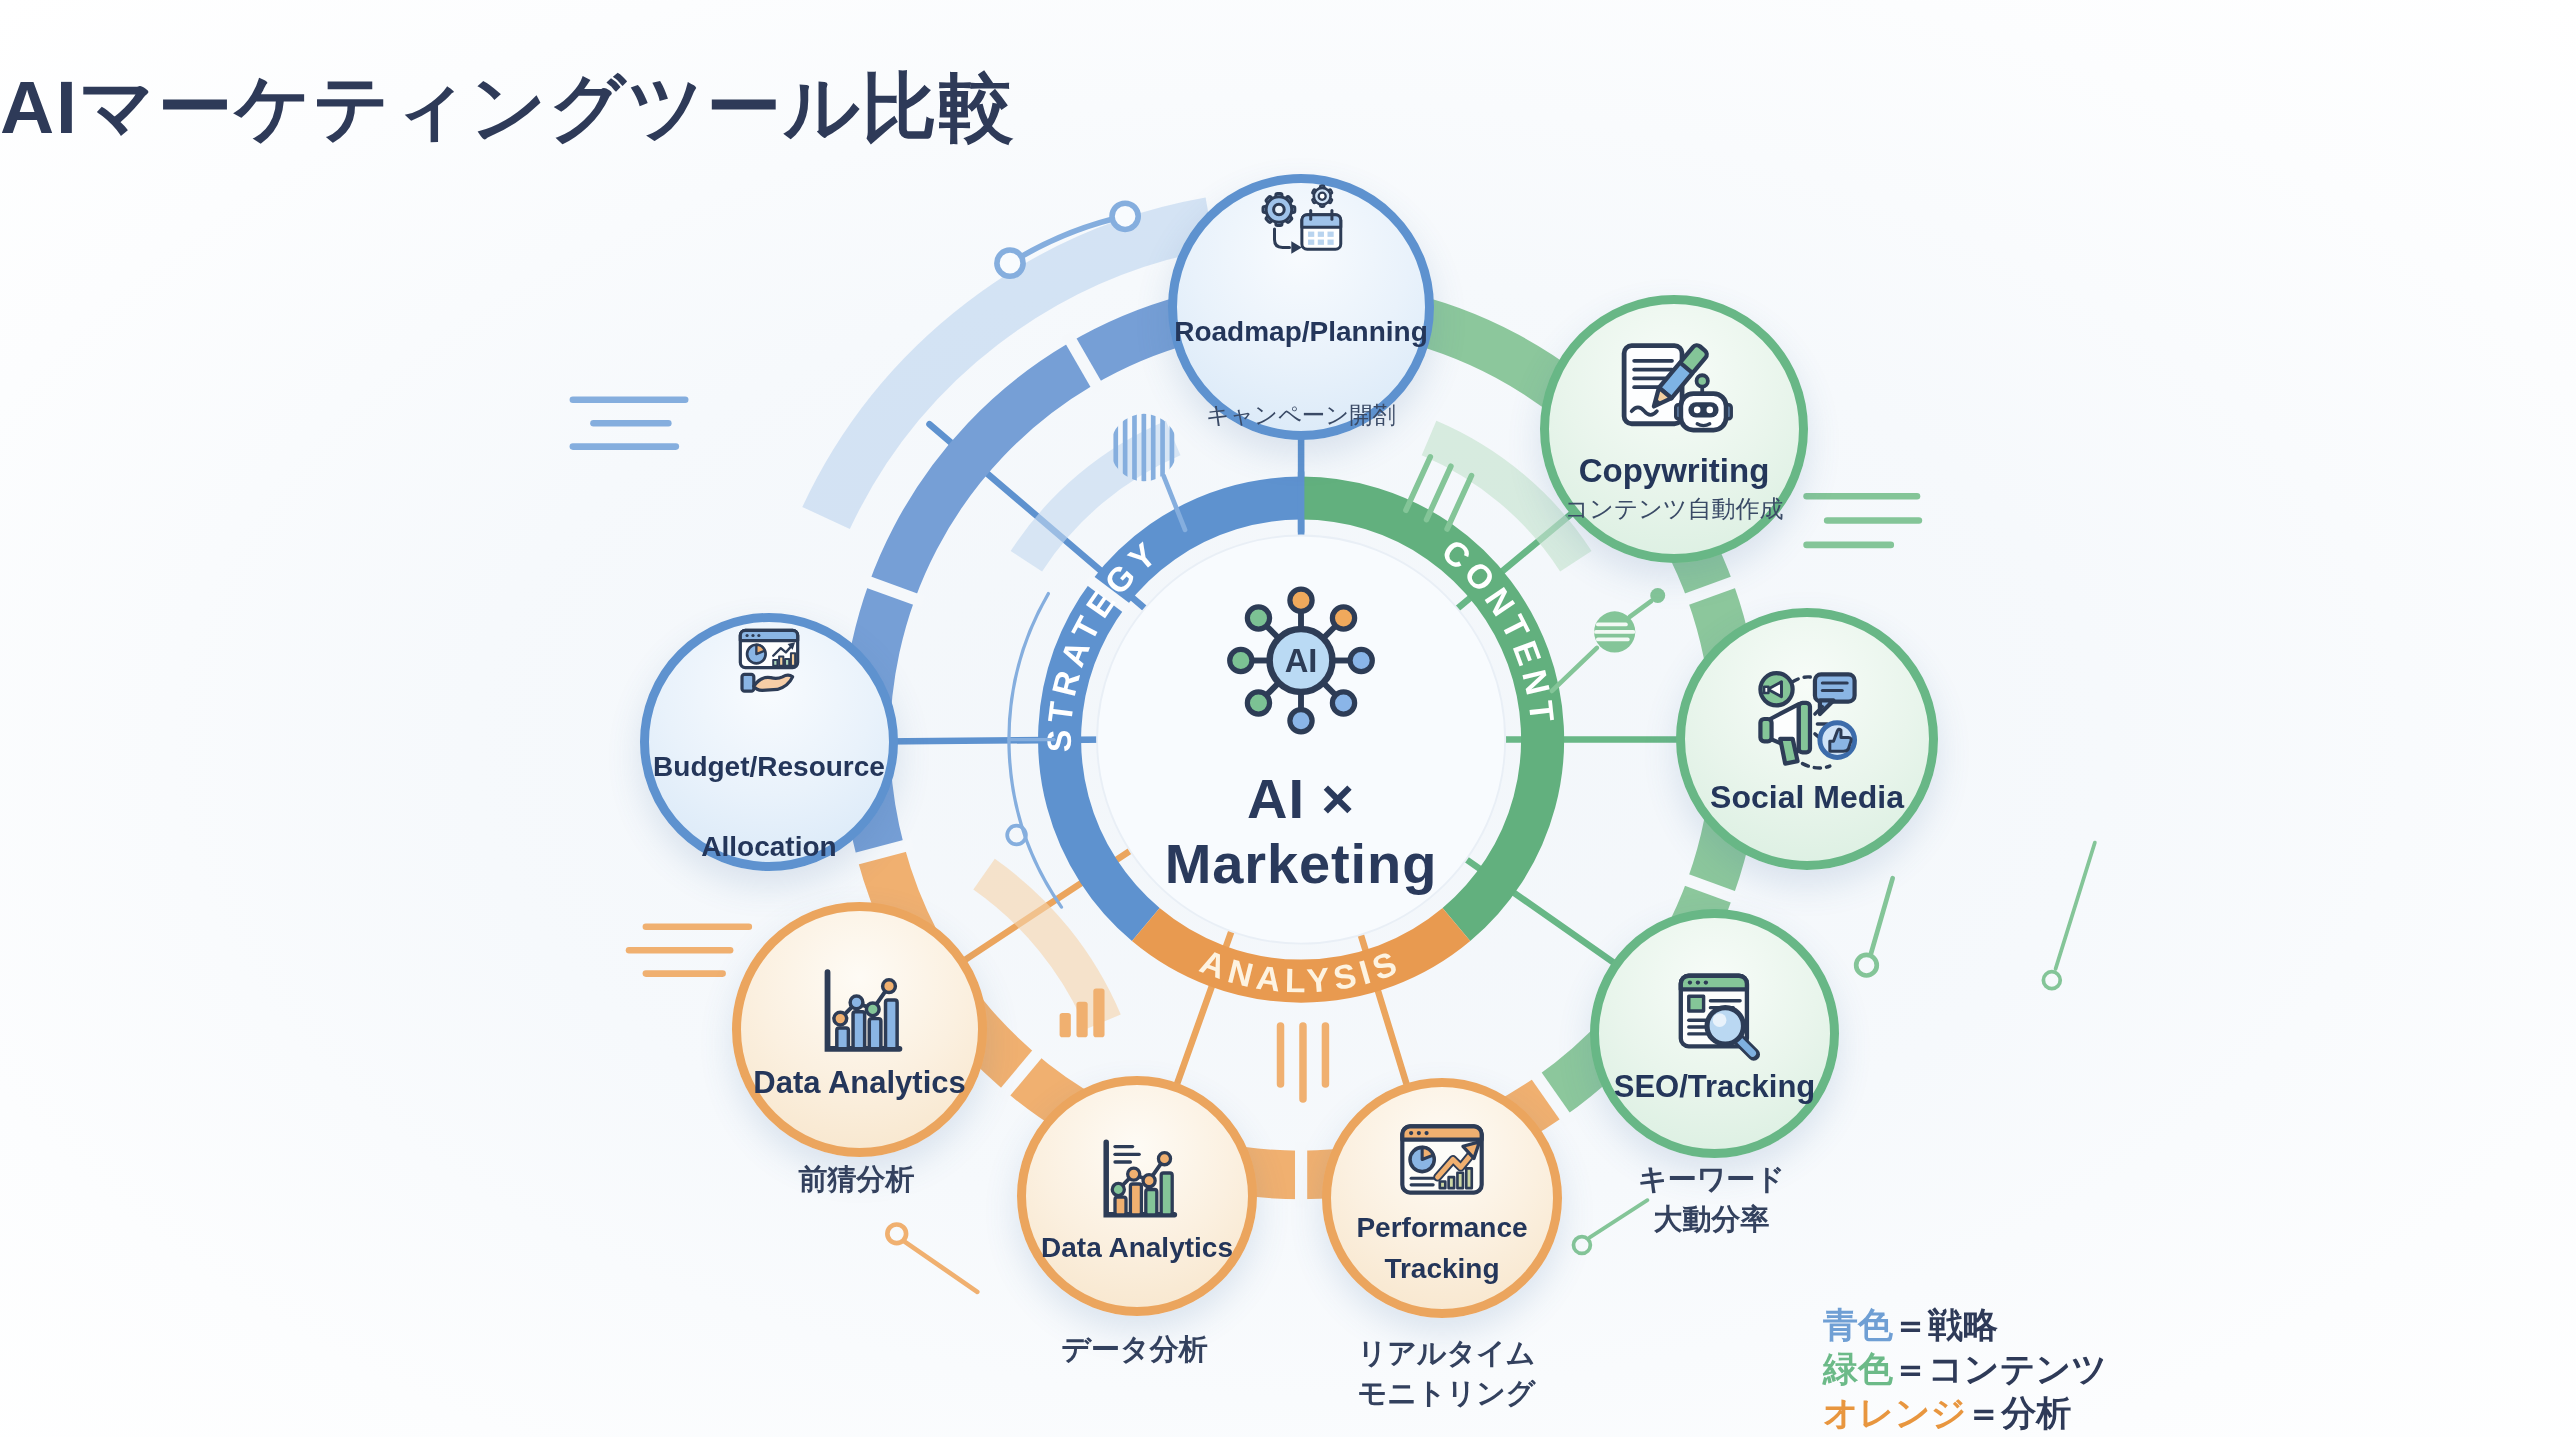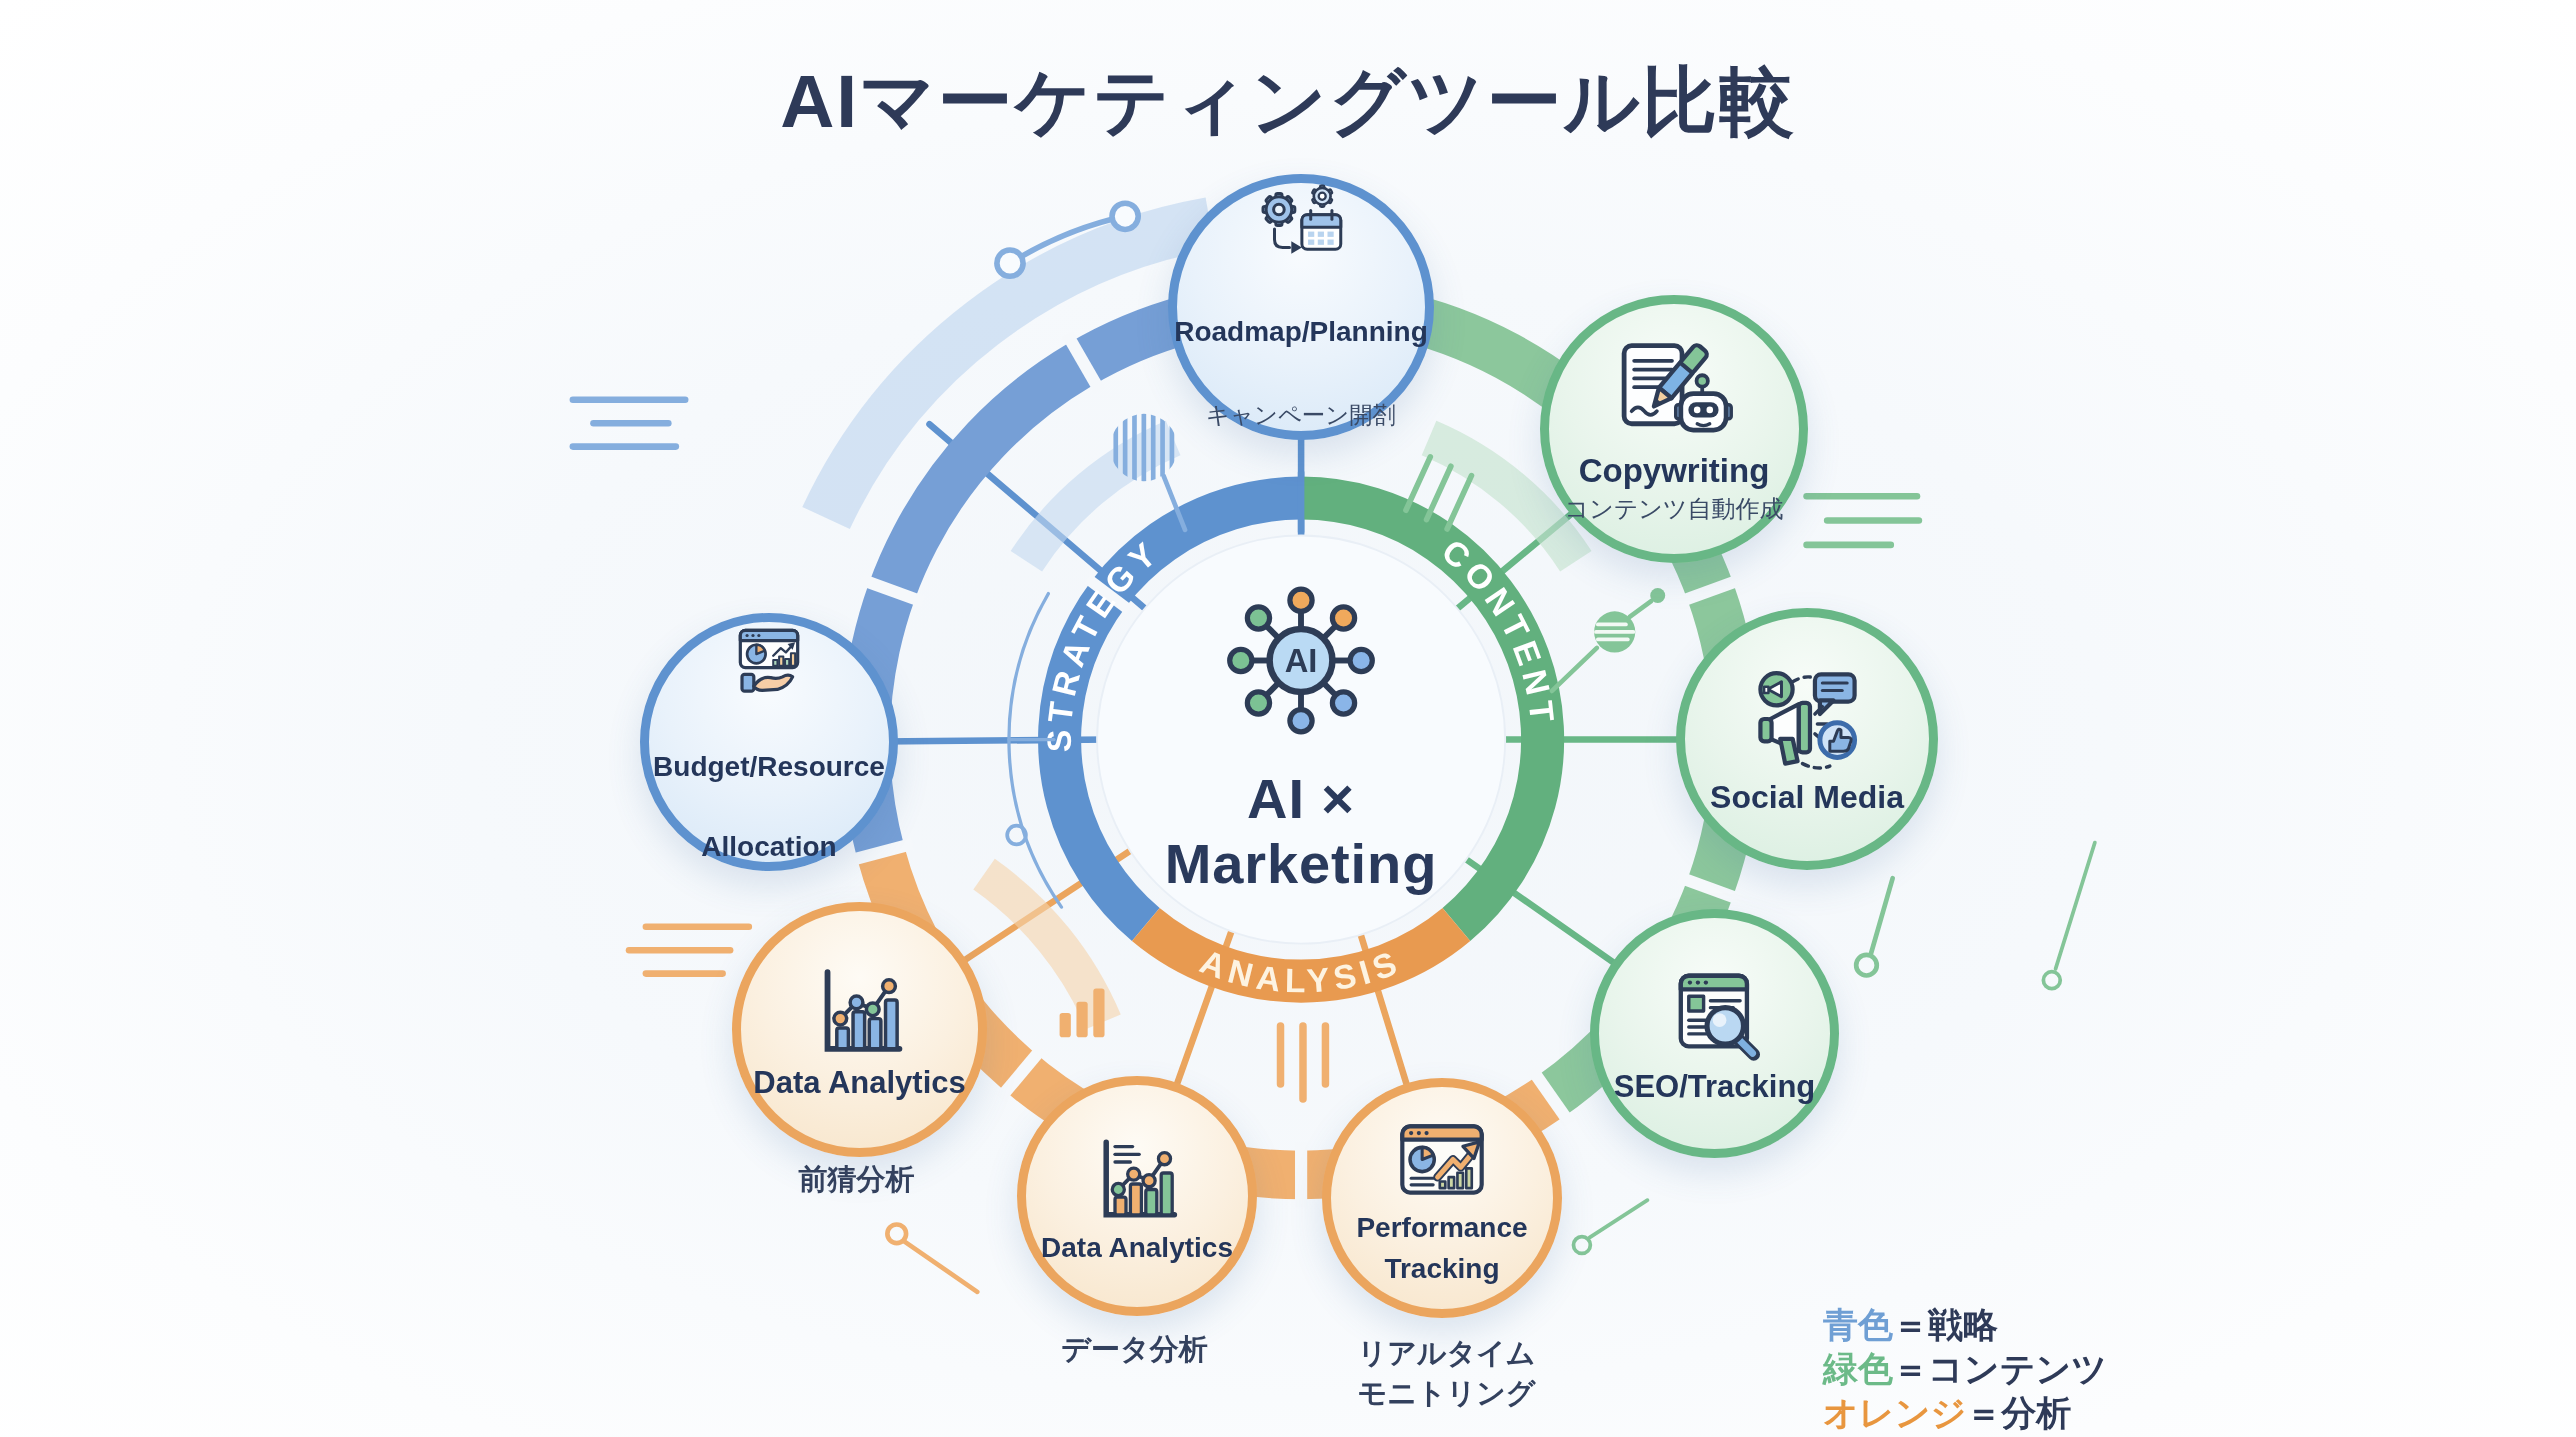--- a/index.html
+++ b/index.html
@@ -3,21 +3,21 @@
 <meta charset="utf-8">
 <style>
   html,body{margin:0;padding:0;}
   body{
     width:2576px;height:1438px;overflow:hidden;
     font-family:"Liberation Sans","DejaVu Sans",sans-serif;
     background:radial-gradient(ellipse at 50% 52%, #f2f6fa 0%, #f6f9fc 45%, #fcfdfe 78%, #ffffff 100%);
   }
   .stage{position:relative;width:2576px;height:1438px;}
   .title{
-    position:absolute;left:0;top:52px;width:2576px;text-align:center;
+    position:absolute;left:0;top:58px;width:2576px;text-align:left;
     font-size:75px;font-weight:800;color:#2e3a58;letter-spacing:1.9px;
   }
   .diagram-svg{position:absolute;left:0;top:0;z-index:1;}
   .arc-label{font-size:36px;font-weight:700;letter-spacing:6px;fill:#ffffff;}
   .arc-label-analysis{fill:#fdf3e1;}
   
   .node{
     position:absolute;z-index:2;border-radius:50%;
     display:flex;flex-direction:column;align-items:center;justify-content:center;
     text-align:center;box-shadow:0 15px 34px rgba(70,110,160,.16);
@@ -441,20 +441,24 @@
     <div class="label lg">Copywriting</div>
     <div class="sub" style="font-size:24px;">コンテンツ自動作成</div>
   </div>
 
   <div class="caption" style="left:716px;top:1159px;">前猜分析</div>
   <div class="caption" style="left:994px;top:1329px;">データ分析</div>
   <div class="caption" style="left:1306px;top:1333px;">
     <div>リアルタイム</div>
     <div>モニトリング</div>
   </div>
+  <div class="caption" style="left:1571px;top:1159px;">
+    <div>キーワード</div>
+    <div>大動分率</div>
+  </div>
 
   <div class="legend">
     <div><span class="lg-b">青色</span><span>＝戦略</span></div>
     <div><span class="lg-g">緑色</span><span>＝コンテンツ</span></div>
     <div><span class="lg-o">オレンジ</span><span>＝分析</span></div>
   </div>
 
 </div>
 
 

